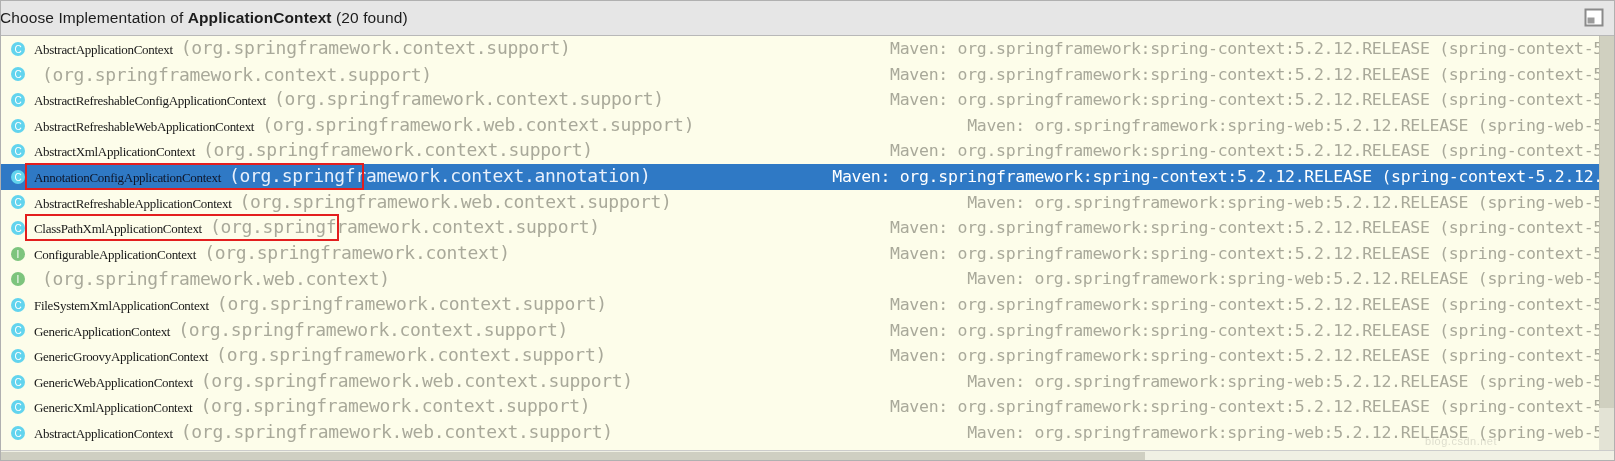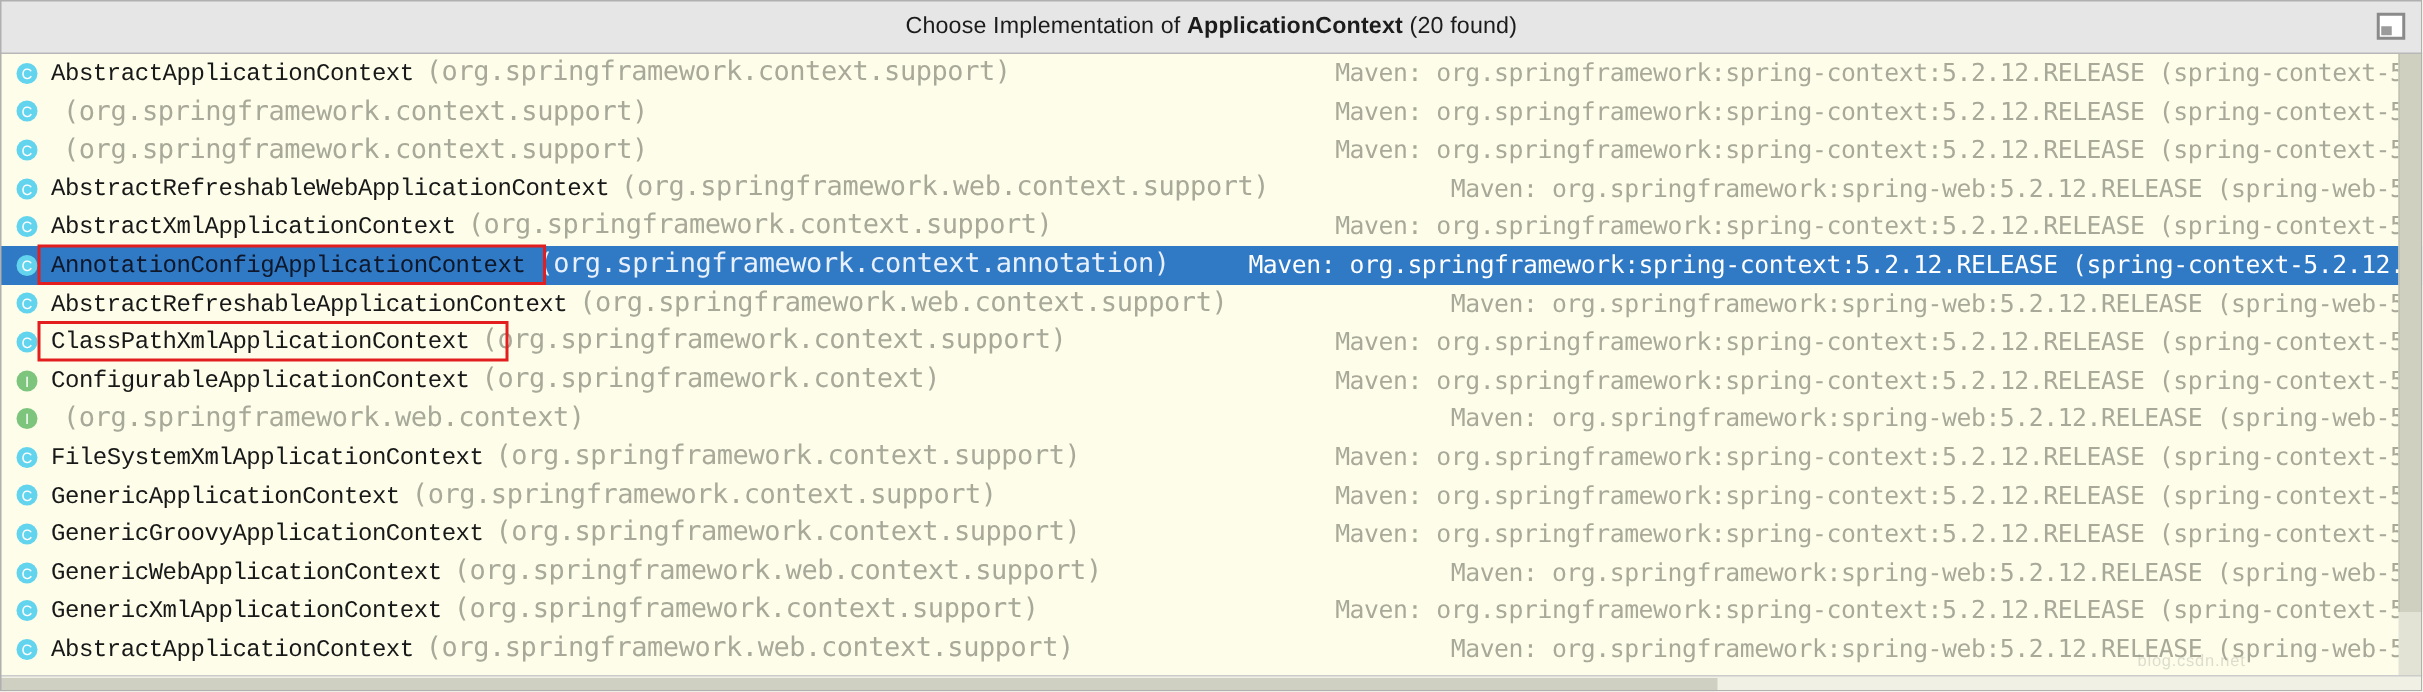--- a/index.html
+++ b/index.html
@@ -21,21 +21,20 @@
 
   
   .titlebar {
     position: relative;
     height: 36px;
     background: #e6e6e6;
     border-bottom: 1px solid #b8b8b8;
     box-sizing: border-box;
     display: flex;
     align-items: center;
-    justify-content: center;
   }
   .titlebar-text {
     font-family: "Liberation Sans", sans-serif;
     font-size: 15.5px;
     color: #1c1c1c;
     letter-spacing: 0.1px;
     white-space: nowrap;
   }
   .titlebar-text b { font-weight: 700; }
   .preview-toggle {
@@ -80,22 +79,22 @@
   }
   .icon svg { display: block; }
 
   .names {
     flex: 0 0 auto;
     display: inline-flex;
     align-items: baseline;
     white-space: nowrap;
   }
   .cls-name {
-    font-family: Liberation Mono, monospace;
-    font-size: 16px;
+    font-family: Liberation Serif, serif;
+    font-size: 13px;
     color: #181818;
     letter-spacing: -0.3px;
   }
   .row.selected .cls-name { color: #0f172a; }
   .pkg-name {
     font-family: "DejaVu Sans Mono", "Liberation Mono", monospace;
     font-size: 18px;
     color: #a9a99a;
     letter-spacing: -0.3px;
     margin-left: 8px;
@@ -245,20 +244,21 @@
         <span class="libinfo">Maven: org.springframework:spring-context:5.2.12.RELEASE (spring-context-5</span>
       </div>
       <div class="row">
         <span class="icon">
           <svg width="18" height="18" viewBox="0 0 18 18">
             <circle cx="9" cy="9" r="7" fill="#62d4ee"></circle>
             <text x="9" y="12.8" text-anchor="middle" font-size="10" font-family="Liberation Sans, sans-serif" fill="#ffffff">C</text>
           </svg>
         </span>
         <span class="names">
+          <span class="cls-name">AbstractRefreshableConfigApplicationContext</span>
           <span class="pkg-name">(org.springframework.context.support)</span>
         </span>
         <span class="spacer"></span>
         <span class="libinfo">Maven: org.springframework:spring-context:5.2.12.RELEASE (spring-context-5</span>
       </div>
       <div class="row">
         <span class="icon">
           <svg width="18" height="18" viewBox="0 0 18 18">
             <circle cx="9" cy="9" r="7" fill="#62d4ee"></circle>
             <text x="9" y="12.8" text-anchor="middle" font-size="10" font-family="Liberation Sans, sans-serif" fill="#ffffff">C</text>

